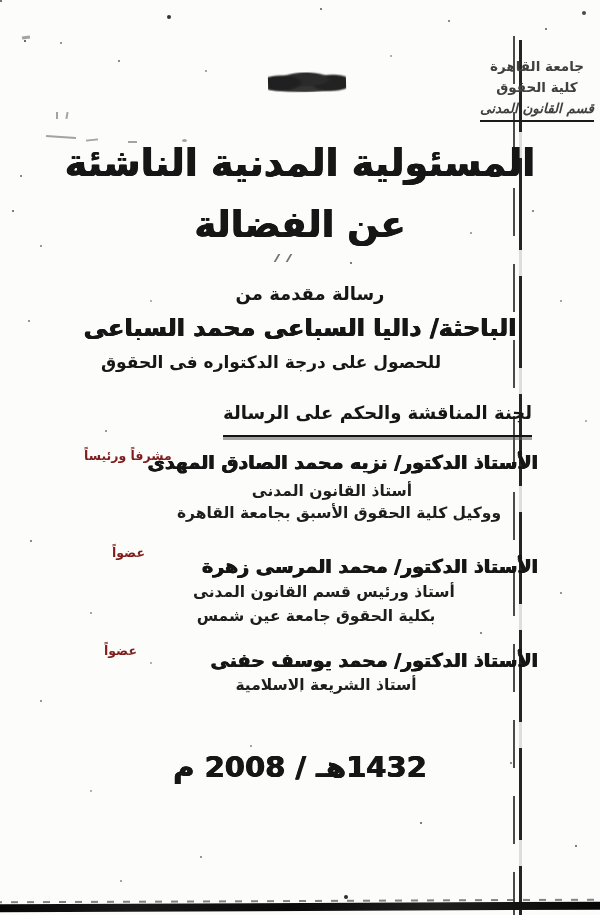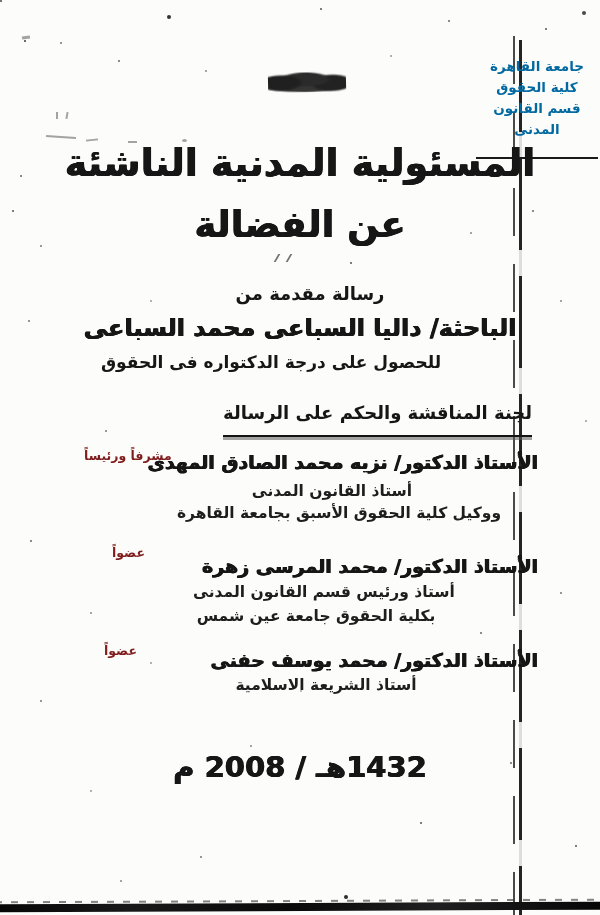--- a/index.html
+++ b/index.html
@@ -8,22 +8,22 @@
     background:#fcfcfa;overflow:hidden;
     font-family:"DejaVu Sans",sans-serif;color:#161616;
   }
   .abs{position:absolute;}
   .rtl{direction:rtl;unicode-bidi:embed;}
   .heavy{font-weight:bold;text-shadow:0.6px 0 0 currentColor,-0.4px 0 0 currentColor;}
   .center{text-align:center;}
 
   
   .uni-header{top:56px;right:2px;width:122px;text-align:center;
-    font-size:13.5px;line-height:21px;font-weight:bold;color:#0369a1;}
-  .uni-header .dept{display:inline-block;border-bottom:2px solid #1a1a1a;padding-bottom:17px;}
+    font-size:13.5px;line-height:21px;font-weight:bold;color:#404040;}
+  .uni-header .dept{display:inline-block;border-bottom:2px solid #1a1a1a;padding-bottom:1px;font-style:italic;}
 
   
   .smudge{top:69px;left:268px;width:78px;height:26px;border-radius:4px;
     transform:rotate(-1.2deg);opacity:.93;filter:blur(.4px);
     background:
       radial-gradient(ellipse 42% 46% at 16% 52%,#101010 0 55%,transparent 72%),
       radial-gradient(ellipse 46% 40% at 47% 40%,#1c1c1c 0 58%,transparent 75%),
       radial-gradient(ellipse 40% 48% at 82% 55%,#121212 0 56%,transparent 73%),
       radial-gradient(ellipse 70% 26% at 50% 70%,#262626 0 60%,transparent 80%);}
 

